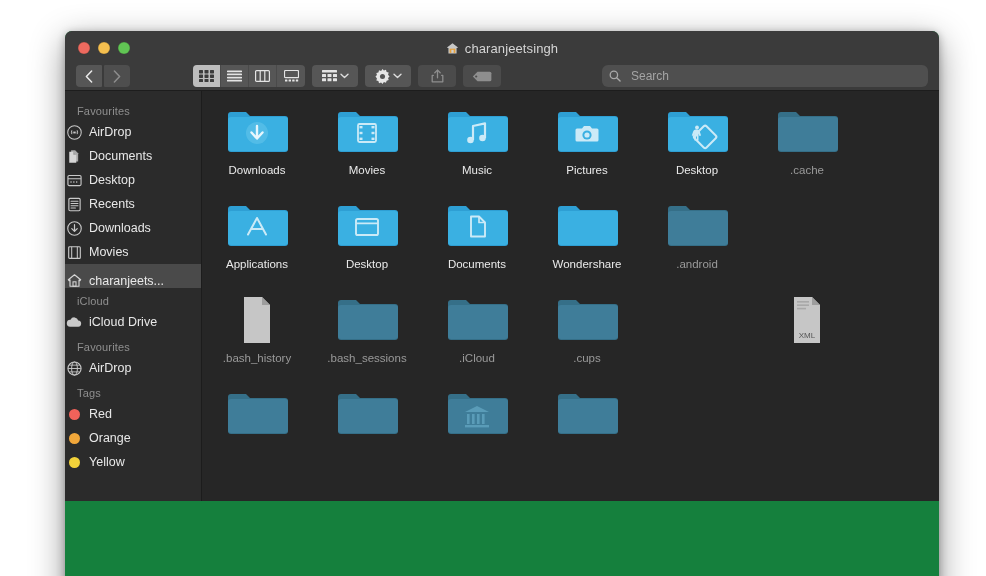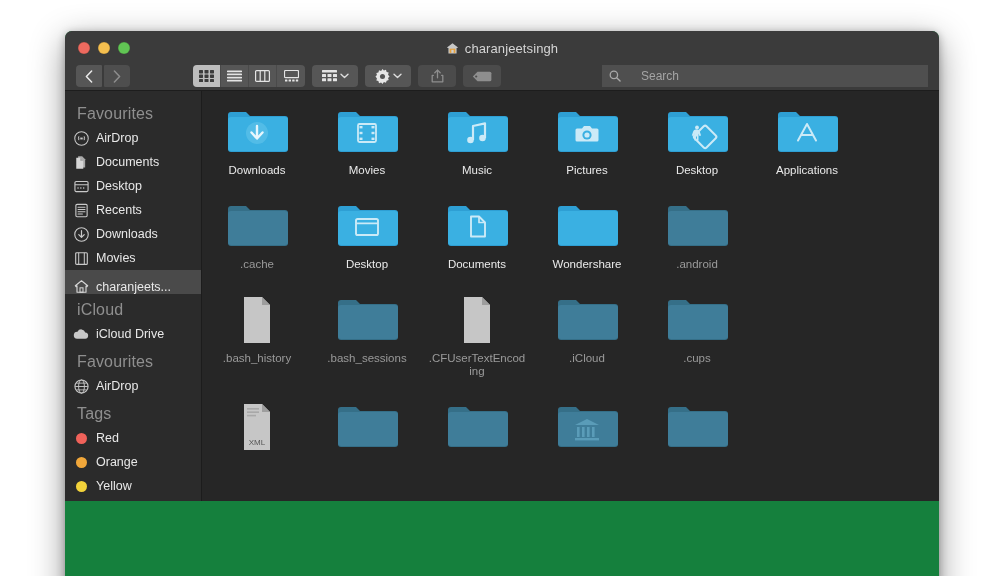--- a/index.html
+++ b/index.html
@@ -114,24 +114,24 @@
   }
   .tbtn.wide { width: 46px; }
   .tbtn.plain { width: 38px; }
   .tbtn.dim { background: #4b4b4b; }
 
   .searchbar {
     margin-left: auto;
     width: 326px;
     height: 22px;
     background: #4f4f4f;
-    border-radius: 0;
-    display: flex;
-    align-items: center;
-    gap: 20px;
+    border-radius: 6px;
+    display: flex;
+    align-items: center;
+    gap: 10px;
     padding: 0 7px;
   }
   .searchbar .ph {
     font-size: 12px;
     color: #a4a4a4;
   }
 
   
   .body {
     display: flex;
@@ -141,31 +141,31 @@
   
   .sidebar {
     width: 137px;
     background: #2b2b2b;
     border-right: 1px solid #1c1c1c;
     padding-top: 7px;
     overflow: hidden;
     flex: none;
   }
   .sb-group {
-    font-size: 16px;
+    font-size: 11px;
     color: #8f8f8f;
     padding: 7px 0 3px 12px;
     letter-spacing: .15px;
   }
   .sb-item {
     height: 24px;
     display: flex;
     align-items: center;
     gap: 7px;
-    padding-left: 8px;
+    padding-left: 1px;
     font-size: 12.5px;
     color: #e8e8e8;
   }
   .sb-item.selected { background: #4a4a4a; align-items: flex-end; }
   .sb-ico {
     width: 16px; height: 16px;
     display: flex;
     align-items: center;
     justify-content: center;
     flex: none;
@@ -566,39 +566,39 @@
               <rect x="31" y="14.5" width="17" height="17" rx="2" transform="rotate(45 31 26)" fill="none" stroke="#cbeaf7" stroke-width="2"></rect>
               <g fill="#cbeaf7">
                 <circle cx="31" cy="20.5" r="1.9"></circle>
                 <path d="M31 22.6c1.6 0 2.5 1 2.9 2.3l1.2 3.6-1.7.6-.9-2.5v6.8h-1.6v-4h-.9v4h-1.6v-6.8l-.9 2.5-1.7-.6 1.2-3.6c.4-1.3 1.3-2.3 2.9-2.3z"></path>
               </g>
             </svg>
           </div>
           <div class="label">Desktop</div>
         </div>
 
+        <div class="item hidden">
+          <div class="glyphbox">
+            <svg width="62" height="50" viewBox="0 0 62 50">
+              <path d="M2 8a3 3 0 0 1 3-3h15l4 4h35a3 3 0 0 1 3 3v30a3 3 0 0 1-3 3H5a3 3 0 0 1-3-3z" fill="#356f88"></path>
+              <path d="M2 13a3 3 0 0 1 3-3h54a3 3 0 0 1 3 3v28a3 3 0 0 1-3 3H5a3 3 0 0 1-3-3z" fill="#3f7d99"></path>
+            </svg>
+          </div>
+          <div class="label">.cache</div>
+        </div>
+
         <div class="item">
           <div class="glyphbox">
             <svg width="62" height="50" viewBox="0 0 62 50">
               <path d="M2 8a3 3 0 0 1 3-3h15l4 4h35a3 3 0 0 1 3 3v30a3 3 0 0 1-3 3H5a3 3 0 0 1-3-3z" fill="#2e9fd4"></path>
               <path d="M2 13a3 3 0 0 1 3-3h54a3 3 0 0 1 3 3v28a3 3 0 0 1-3 3H5a3 3 0 0 1-3-3z" fill="#3ab0e2"></path>
               <path d="M22 33.5 31 17l9 16.5M25.5 28h11" stroke="#cbeaf7" stroke-width="2" fill="none" stroke-linecap="round" stroke-linejoin="round"></path>
             </svg>
           </div>
           <div class="label">Applications</div>
-        </div>
-
-        <div class="item hidden">
-          <div class="glyphbox">
-            <svg width="62" height="50" viewBox="0 0 62 50">
-              <path d="M2 8a3 3 0 0 1 3-3h15l4 4h35a3 3 0 0 1 3 3v30a3 3 0 0 1-3 3H5a3 3 0 0 1-3-3z" fill="#356f88"></path>
-              <path d="M2 13a3 3 0 0 1 3-3h54a3 3 0 0 1 3 3v28a3 3 0 0 1-3 3H5a3 3 0 0 1-3-3z" fill="#3f7d99"></path>
-            </svg>
-          </div>
-          <div class="label">.cache</div>
         </div>
 
         <div class="item">
           <div class="glyphbox">
             <svg width="62" height="50" viewBox="0 0 62 50">
               <path d="M2 8a3 3 0 0 1 3-3h15l4 4h35a3 3 0 0 1 3 3v30a3 3 0 0 1-3 3H5a3 3 0 0 1-3-3z" fill="#2e9fd4"></path>
               <path d="M2 13a3 3 0 0 1 3-3h54a3 3 0 0 1 3 3v28a3 3 0 0 1-3 3H5a3 3 0 0 1-3-3z" fill="#3ab0e2"></path>
               <rect x="20" y="18" width="22" height="16" rx="1.6" fill="none" stroke="#cbeaf7" stroke-width="1.9"></rect>
               <line x1="20" y1="22.3" x2="42" y2="22.3" stroke="#cbeaf7" stroke-width="1.7"></line>
             </svg>
@@ -653,29 +653,20 @@
         <div class="item hidden">
           <div class="glyphbox">
             <svg width="62" height="50" viewBox="0 0 62 50">
               <path d="M2 8a3 3 0 0 1 3-3h15l4 4h35a3 3 0 0 1 3 3v30a3 3 0 0 1-3 3H5a3 3 0 0 1-3-3z" fill="#356f88"></path>
               <path d="M2 13a3 3 0 0 1 3-3h54a3 3 0 0 1 3 3v28a3 3 0 0 1-3 3H5a3 3 0 0 1-3-3z" fill="#3f7d99"></path>
             </svg>
           </div>
           <div class="label">.bash_sessions</div>
         </div>
 
-        <div class="item hidden">
-          <div class="glyphbox">
-            <svg width="62" height="50" viewBox="0 0 62 50">
-              <path d="M18 2h18l8 8v38H18z" fill="#c6c6c6"></path>
-              <path d="M36 2v8h8z" fill="#9e9e9e"></path>
-            </svg>
-          </div>
-          <div class="label">.CFUserTextEncoding</div>
-        </div>
 
         <div class="item hidden">
           <div class="glyphbox">
             <svg width="62" height="50" viewBox="0 0 62 50">
               <path d="M2 8a3 3 0 0 1 3-3h15l4 4h35a3 3 0 0 1 3 3v30a3 3 0 0 1-3 3H5a3 3 0 0 1-3-3z" fill="#356f88"></path>
               <path d="M2 13a3 3 0 0 1 3-3h54a3 3 0 0 1 3 3v28a3 3 0 0 1-3 3H5a3 3 0 0 1-3-3z" fill="#3f7d99"></path>
             </svg>
           </div>
           <div class="label">.iCloud</div>
         </div>

